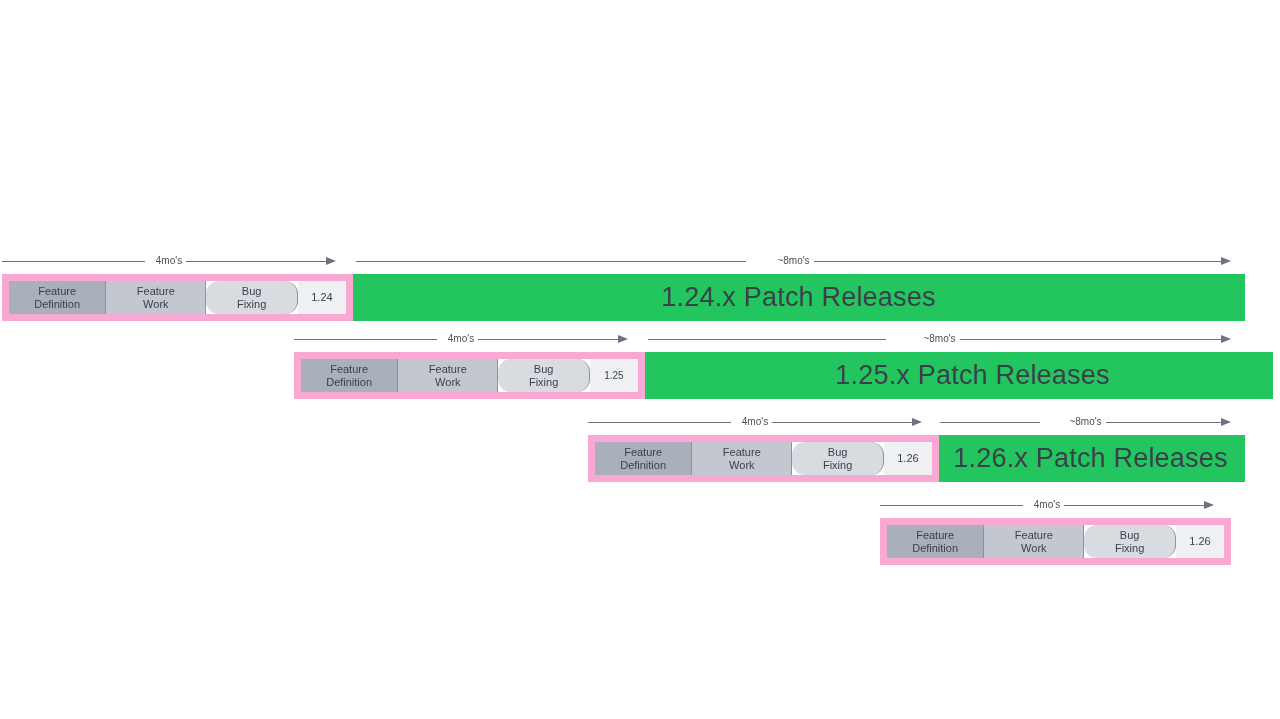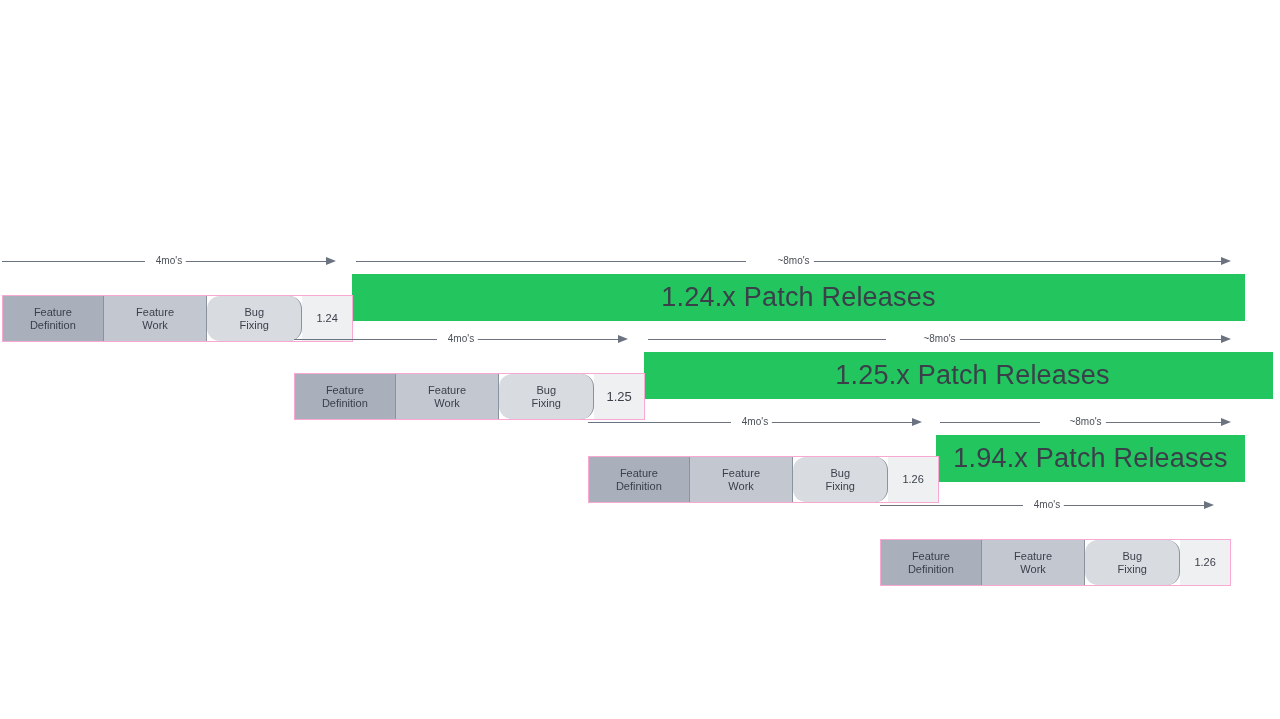--- a/index.html
+++ b/index.html
@@ -43,22 +43,21 @@
     color: #3a3f4a;
     white-space: nowrap;
     letter-spacing: 0.2px;
   }
 
   
   .phases {
     position: absolute;
     display: flex;
     box-sizing: border-box;
-    border: 1px solid #f9a8d4;
-    margin-top: 21px;
+    border: 7px solid #f9a8d4;
   }
   .phase {
     box-sizing: border-box;
     display: flex;
     align-items: center;
     justify-content: center;
     text-align: center;
     line-height: 1.18;
     font-family: "Liberation Sans", sans-serif;
     color: #3a3f4a;
@@ -164,42 +163,42 @@
       <span class="patch-bar-label" style="font-size:27px;">1.25.x Patch Releases</span>
     </div>
 
     <div class="phases" style="left:294px; top:352px; width:351px; height:47px;">
       <div class="phase p-def" style="width:101px; font-size:11px;">Feature
 Definition</div>
       <div class="phase p-work" style="width:104px; font-size:11px;">Feature
 Work</div>
       <div class="phase p-bug" style="width:95px; font-size:11px;">Bug
 Fixing</div>
-      <div class="phase p-ver" style="width:50px; font-size:13px;">1.25</div>
+      <div class="phase p-ver" style="width:50px; font-size:10px;">1.25</div>
     </div>
   </div>
 
   <div class="release-row">
 
     <div class="dim" style="left:588px; top:414px; width:334px;">
       <div class="line left" style="width:143px;"></div>
       <div class="line right" style="width:147px;"></div>
       <div class="head"></div>
       <div class="dim-label">4mo's</div>
     </div>
 
     <div class="dim" style="left:940px; top:414px; width:291px;">
       <div class="line left" style="width:100px;"></div>
       <div class="line right" style="width:128px;"></div>
       <div class="head"></div>
       <div class="dim-label">~8mo's</div>
     </div>
 
     <div class="patch-bar" style="left:936px; top:435px; width:309px; height:47px;">
-      <span class="patch-bar-label" style="font-size:27px;">1.94.x Patch Releases</span>
+      <span class="patch-bar-label" style="font-size:27px;">1.26.x Patch Releases</span>
     </div>
 
     <div class="phases" style="left:588px; top:435px; width:351px; height:47px;">
       <div class="phase p-def" style="width:101px; font-size:11px;">Feature
 Definition</div>
       <div class="phase p-work" style="width:104px; font-size:11px;">Feature
 Work</div>
       <div class="phase p-bug" style="width:95px; font-size:11px;">Bug
 Fixing</div>
       <div class="phase p-ver" style="width:50px; font-size:11px;">1.26</div>

